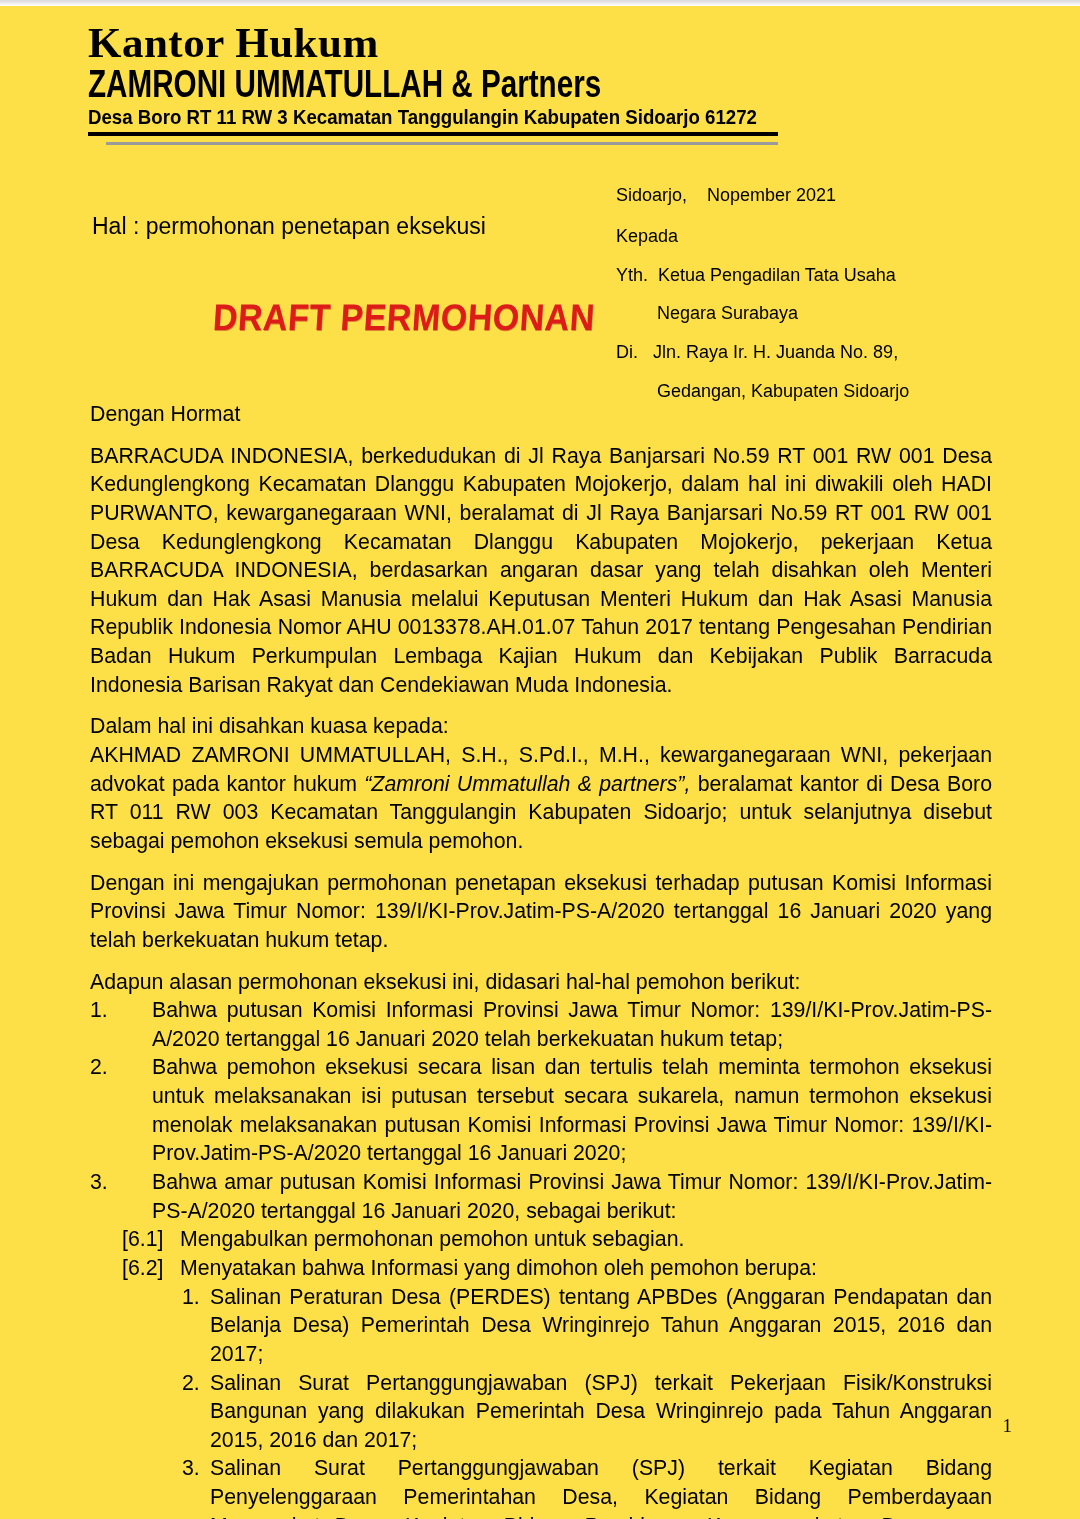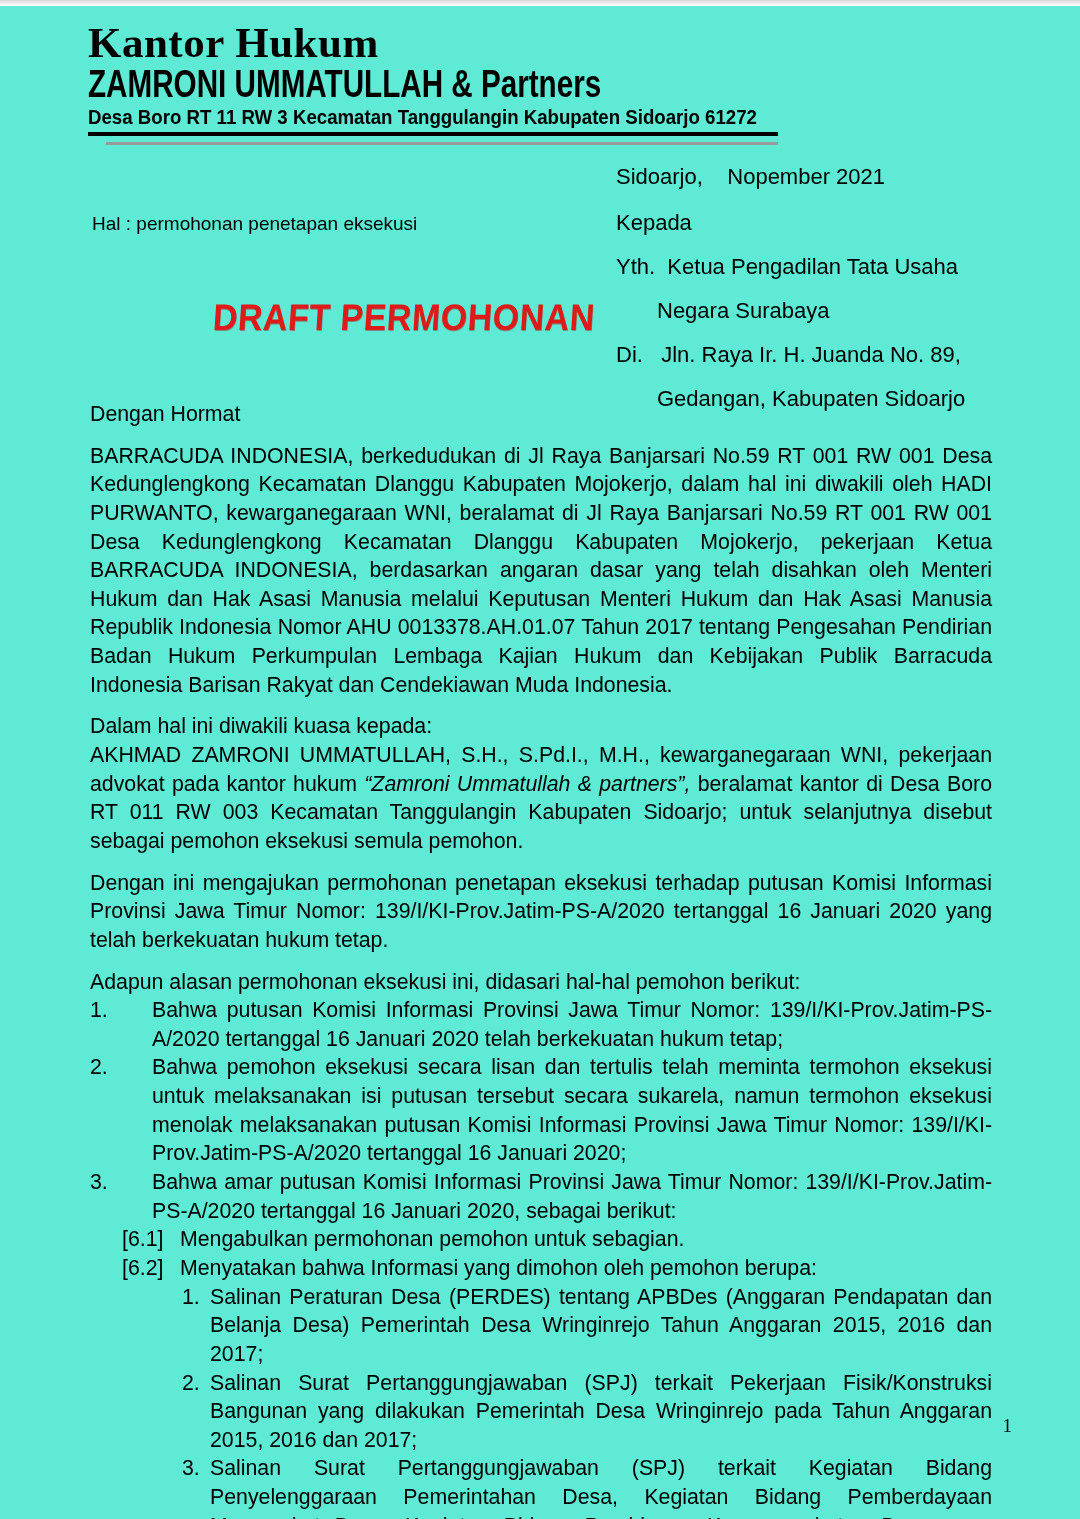--- a/index.html
+++ b/index.html
@@ -9,21 +9,21 @@
     background: #ffffff;
   }
   body {
     font-family: "Liberation Sans", sans-serif;
     color: #000000;
   }
   .page {
     position: relative;
     width: 1080px;
     height: 1519px;
-    background: #5eead4;
+    background: #fde047;
     box-sizing: border-box;
     overflow: hidden;
   }
   .page-topfade {
     position: absolute;
     top: 0; left: 0; right: 0;
     height: 6px;
     background: linear-gradient(to bottom, #d8d8d8, #ffffff);
   }
 
@@ -74,42 +74,42 @@
     width: 672px;
     height: 3px;
     background: #9a9a9a;
   }
 
   
   .subject {
     position: absolute;
     left: 92px;
     top: 213px;
-    font-size: 19px;
+    font-size: 23px;
     white-space: nowrap;
   }
   .stamp {
     position: absolute;
     left: 213px;
     top: 297px;
     font-family: "Liberation Sans Narrow", "Liberation Sans", sans-serif;
     font-weight: bold;
     font-size: 37px;
     letter-spacing: 0.5px;
     color: #dd1b18;
     transform: scaleX(0.92) skewX(-4deg);
     transform-origin: left center;
     white-space: nowrap;
     text-shadow: 0.5px 0.5px 0 rgba(170,20,20,0.45);
   }
   .addr {
     position: absolute;
     left: 616px;
-    top: 162px;
-    font-size: 22px;
+    top: 184px;
+    font-size: 18px;
     line-height: 1.32;
   }
   .addr .dateline { white-space: pre; margin-bottom: 17px; }
   .addr .ln { white-space: pre; margin-top: 15px; }
   .addr .ind { padding-left: 41px; }
 
   
   .body {
     position: absolute;
     left: 90px;
@@ -207,21 +207,21 @@
     <div class="ln">Di.   Jln. Raya Ir. H. Juanda No. 89,</div>
     <div class="ln ind">Gedangan, Kabupaten Sidoarjo</div>
   </div>
 
   <div class="body">
 
     <p class="nojust">Dengan Hormat</p>
 
     <p class="p-gap">BARRACUDA INDONESIA, berkedudukan di Jl Raya Banjarsari No.59 RT 001 RW 001 Desa Kedunglengkong Kecamatan Dlanggu Kabupaten Mojokerjo, dalam hal ini diwakili oleh HADI PURWANTO, kewarganegaraan WNI, beralamat di Jl Raya Banjarsari No.59 RT 001 RW 001 Desa Kedunglengkong Kecamatan Dlanggu Kabupaten Mojokerjo, pekerjaan Ketua BARRACUDA INDONESIA, berdasarkan angaran dasar yang telah disahkan oleh Menteri Hukum dan Hak Asasi Manusia melalui Keputusan Menteri Hukum dan Hak Asasi Manusia Republik Indonesia Nomor AHU 0013378.AH.01.07 Tahun 2017 tentang Pengesahan Pendirian Badan Hukum Perkumpulan Lembaga Kajian Hukum dan Kebijakan Publik Barracuda Indonesia Barisan Rakyat dan Cendekiawan Muda Indonesia.</p>
 
-    <p class="p-gap nojust">Dalam hal ini diwakili kuasa kepada:</p>
+    <p class="p-gap nojust">Dalam hal ini disahkan kuasa kepada:</p>
 
     <p><span>AKHMAD ZAMRONI UMMATULLAH, S.H., S.Pd.I., M.H., kewarganegaraan WNI, pekerjaan advokat pada kantor hukum </span><em class="firm">“Zamroni Ummatullah &amp; partners”,</em><span> beralamat kantor di Desa Boro RT 011 RW 003 Kecamatan Tanggulangin Kabupaten Sidoarjo; untuk selanjutnya disebut sebagai pemohon eksekusi semula pemohon.</span></p>
 
     <p class="p-gap">Dengan ini mengajukan permohonan penetapan eksekusi terhadap putusan Komisi Informasi Provinsi Jawa Timur Nomor: 139/I/KI-Prov.Jatim-PS-A/2020 tertanggal 16 Januari 2020 yang telah berkekuatan hukum tetap.</p>
 
     <p class="p-gap nojust">Adapun alasan permohonan eksekusi ini, didasari hal-hal pemohon berikut:</p>
 
     <div class="lvl1">
       <span class="mk">1.</span>
       <span class="tx">Bahwa putusan Komisi Informasi Provinsi Jawa Timur Nomor: 139/I/KI-Prov.Jatim-PS-A/2020 tertanggal 16 Januari 2020 telah berkekuatan hukum tetap;</span>

